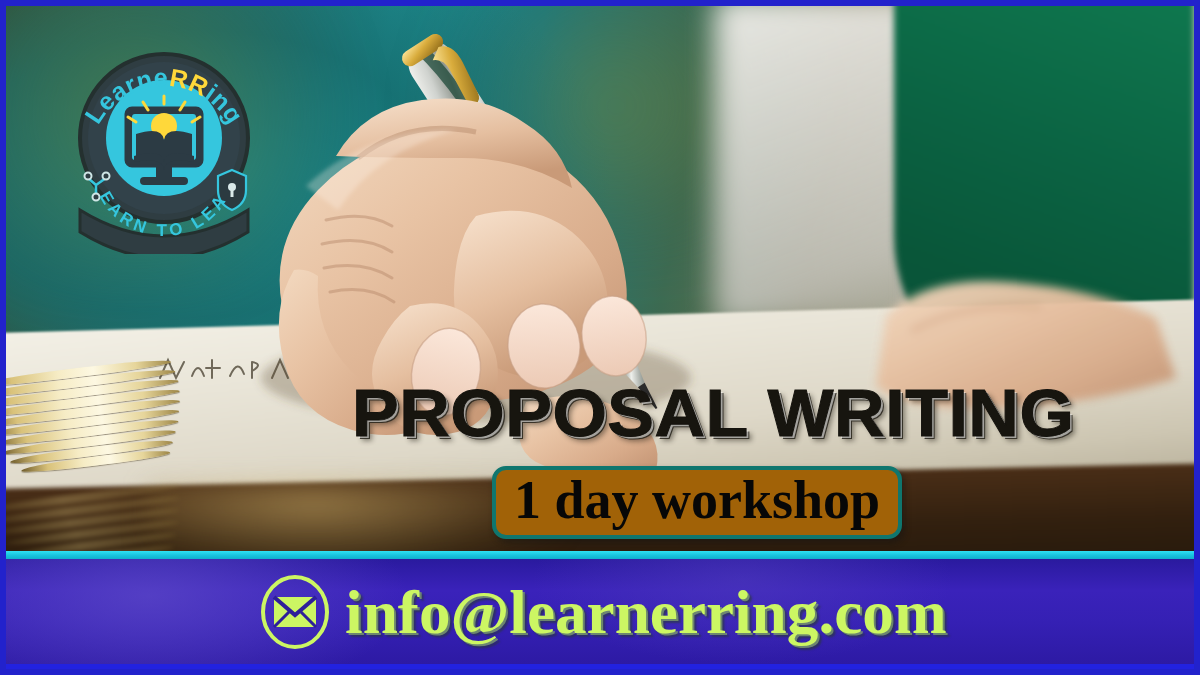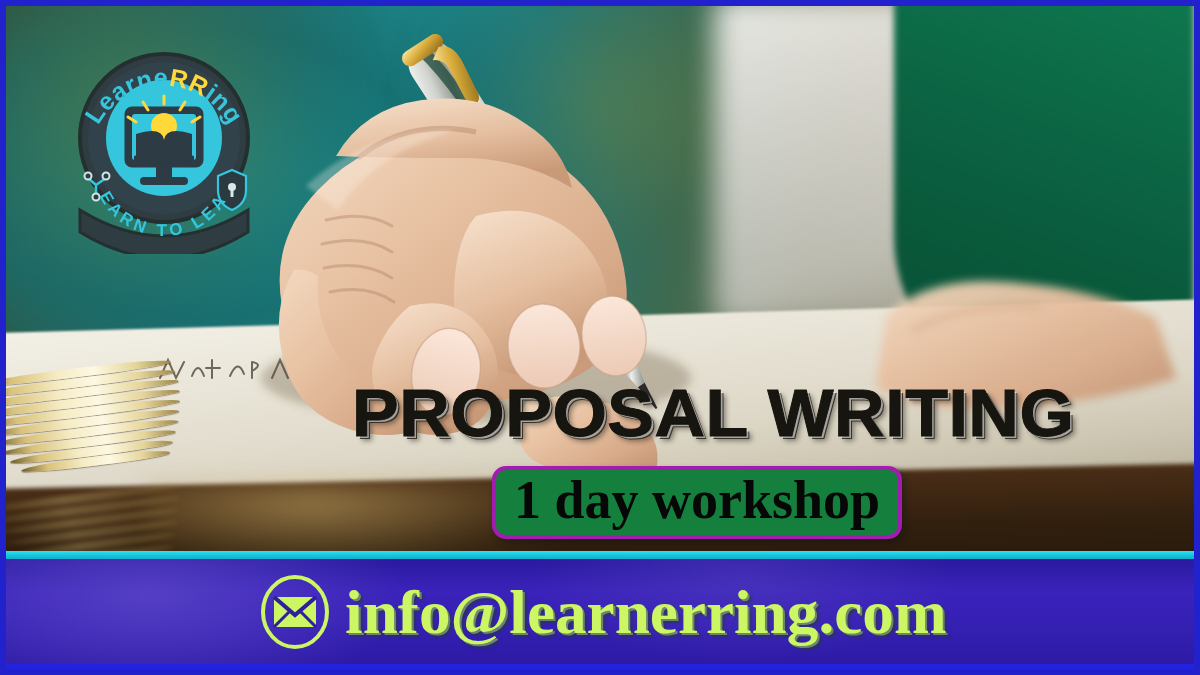--- a/index.html
+++ b/index.html
@@ -199,22 +199,22 @@
     transform: scaleX(1.06);
     transform-origin: left center;
     white-space: nowrap;
   }
 
   
   .subbadge {
     position: absolute;
     left: 486px;
     top: 460px;
-    background: #15803d;
-    border: 4px solid #a21caf;
+    background: #a16207;
+    border: 4px solid #0f766e;
     border-radius: 14px;
     padding: 2px 18px 6px 18px;
     box-shadow: 3px 4px 6px rgba(20,20,20,0.45);
   }
   .subbadge span {
     font-family: "Liberation Serif", serif;
     font-weight: 700;
     font-size: 54px;
     line-height: 1.06;
     color: #070707;

